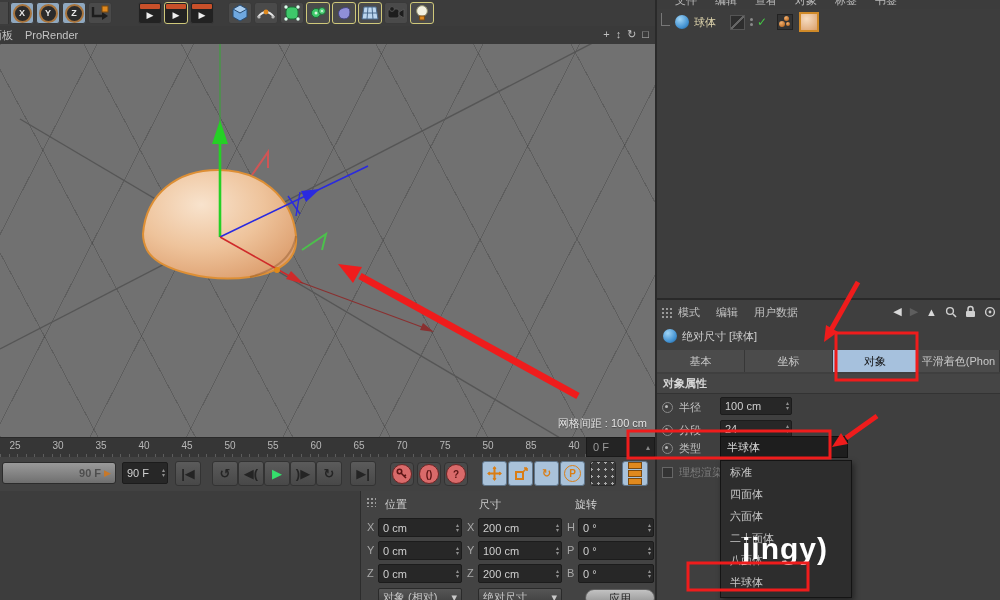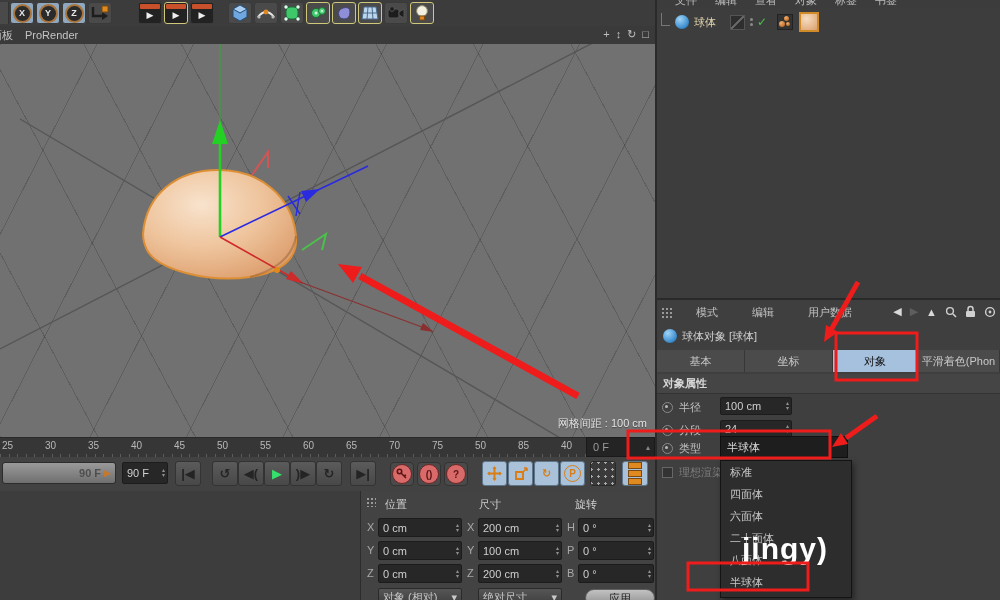--- a/index.html
+++ b/index.html
@@ -29,21 +29,21 @@
   
   .viewport{left:0;top:44px;width:655px;height:393px;background:#717171;overflow:hidden;
     background-image:
       repeating-linear-gradient(117deg, rgba(45,45,45,.28) 0 1px, transparent 1px 86px),
       repeating-linear-gradient(62deg,  rgba(45,45,45,.28) 0 1px, transparent 1px 86px);}
   .gridlabel{position:absolute;right:8px;bottom:6px;color:#e4e4e4;font-size:11px;text-shadow:0 1px 1px rgba(0,0,0,.4);}
   
   .ruler{left:0;top:437px;width:586px;height:20px;background:#363636;border-top:1px solid #2a2a2a;}
   .ruler .minor{position:absolute;left:0;right:0;bottom:1px;height:3px;
       background:repeating-linear-gradient(90deg,#5c5c5c 0 1px,transparent 1px 8.6px);}
-  .tick{position:absolute;top:2px;width:26px;color:#b8b8b8;font-size:10px;}
+  .tick{position:absolute;top:2px;width:26px;text-align:center;color:#b8b8b8;font-size:10px;}
   .framebox{left:586px;top:437px;width:69px;height:20px;background:#242424;border:1px solid #1a1a1a;box-sizing:border-box;
       color:#9a9a9a;display:flex;align-items:center;padding-left:6px;}
   .framebox .exp{position:absolute;right:4px;color:#888;font-size:8px;}
   
   .transport{left:0;top:457px;width:655px;height:34px;background:#424242;border-bottom:1px solid #2c2c2c;}
   .rangeslider{position:absolute;left:2px;top:5px;width:114px;height:22px;border:1px solid #2c2c2c;border-radius:3px;
       background:linear-gradient(180deg,#9a9a9a,#6f6f6f);display:flex;align-items:center;justify-content:flex-end;
       color:#4e4e4e;font-weight:bold;padding-right:4px;box-sizing:border-box;}
   .rangeslider .arr{color:#c87828;font-size:9px;margin-left:3px;}
   .field{background:#272727;border:1px solid #1c1c1c;border-radius:2px;color:#cfcfcf;display:flex;align-items:center;
@@ -89,21 +89,21 @@
   .dotcol{display:flex;flex-direction:column;gap:2px;margin-left:5px;}
   .dotcol i{width:3px;height:3px;border-radius:50%;background:#8a8a8a;display:block;}
   .greencheck{color:#45c945;font-weight:bold;margin-left:4px;font-size:12px;}
   .phongtag{width:14px;height:14px;background:#333;border:1px solid #222;margin-left:10px;position:relative;}
   .phongtag i{position:absolute;border-radius:50%;background:radial-gradient(circle at 35% 30%,#f0b070,#b05a10);display:block;}
   .mat{width:16px;height:16px;border:2px solid #d08a28;background:radial-gradient(circle at 35% 30%,#f6ddc2,#dba06c);margin-left:6px;}
   
   .am{position:absolute;left:0;top:298px;width:100%;height:302px;background:#3f3f3f;border-top:2px solid #292929;box-sizing:border-box;}
   .ammenu{position:absolute;left:0;top:2px;width:100%;height:20px;display:flex;align-items:center;color:#c2c2c2;}
   .ammenu .grid9{width:11px;height:11px;margin:0 6px 0 4px;background-image:radial-gradient(#999 1px,transparent 1.2px);background-size:4px 4px;}
-  .ammenu .mi{margin-right:16px;margin-left:18px;}
+  .ammenu .mi{margin-right:16px;}
   .amicons{position:absolute;right:4px;top:3px;display:flex;align-items:center;gap:8px;color:#d8d8d8;}
   .amtitle{position:absolute;left:0;top:24px;width:100%;height:24px;display:flex;align-items:center;color:#d0d0d0;}
   .tabs{position:absolute;left:0;top:50px;width:100%;height:22px;display:flex;background:#474747;}
   .tab{flex:0 0 88px;height:22px;display:flex;align-items:center;justify-content:center;background:#4b4b4b;
        border-right:1px solid #373737;color:#c8c8c8;box-sizing:border-box;white-space:nowrap;overflow:hidden;}
   .tab.active{background:#a6c1dd;color:#101010;}
   .tab.last{flex:1 1 auto;}
   .amsection{position:absolute;left:0;top:74px;width:100%;height:19px;background:#454545;border-bottom:1px solid #333;
        display:flex;align-items:center;font-weight:bold;color:#d6d6d6;}
   .radio{width:9px;height:9px;border-radius:50%;border:1px solid #8a8a8a;position:relative;display:inline-block;}
@@ -506,21 +506,21 @@
               <path d="M3 6 V4 a2.5 2.5 0 0 1 5 0 V6" fill="none" stroke="#d0d0d0" stroke-width="1.5"></path>
             </svg>
           <svg width="12" height="12" viewBox="0 0 12 12">
               <circle cx="6" cy="6" r="4.4" fill="none" stroke="#d0d0d0" stroke-width="1.4"></circle>
               <circle cx="6" cy="6" r="1.4" fill="#d0d0d0"></circle>
             </svg>
         </span>
       </div>
       <div class="amtitle">
         <div class="sphicon" style="margin-left:6px;"></div>
-        <span>球体对象 [球体]</span>
+        <span>绝对尺寸 [球体]</span>
       </div>
       <div class="tabs">
         <div class="tab">基本</div>
         <div class="tab">坐标</div>
         <div class="tab active" style="flex-basis:85px">对象</div>
         <div class="tab last">平滑着色(Phon</div>
       </div>
       <div class="amsection">
         <span style="margin-left:6px">对象属性</span>
       </div>

